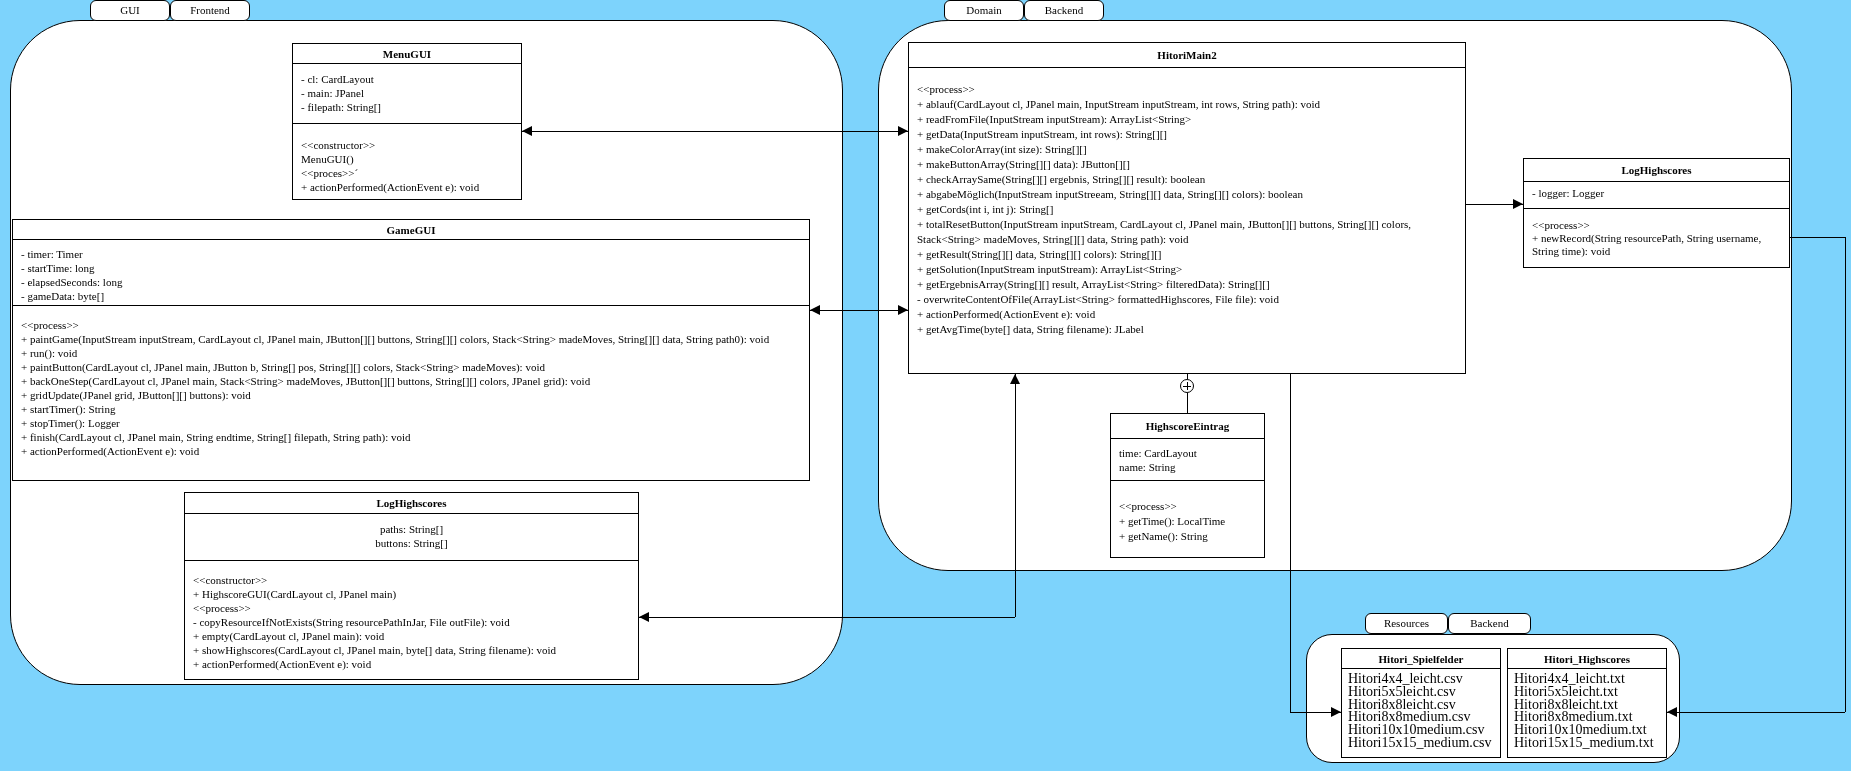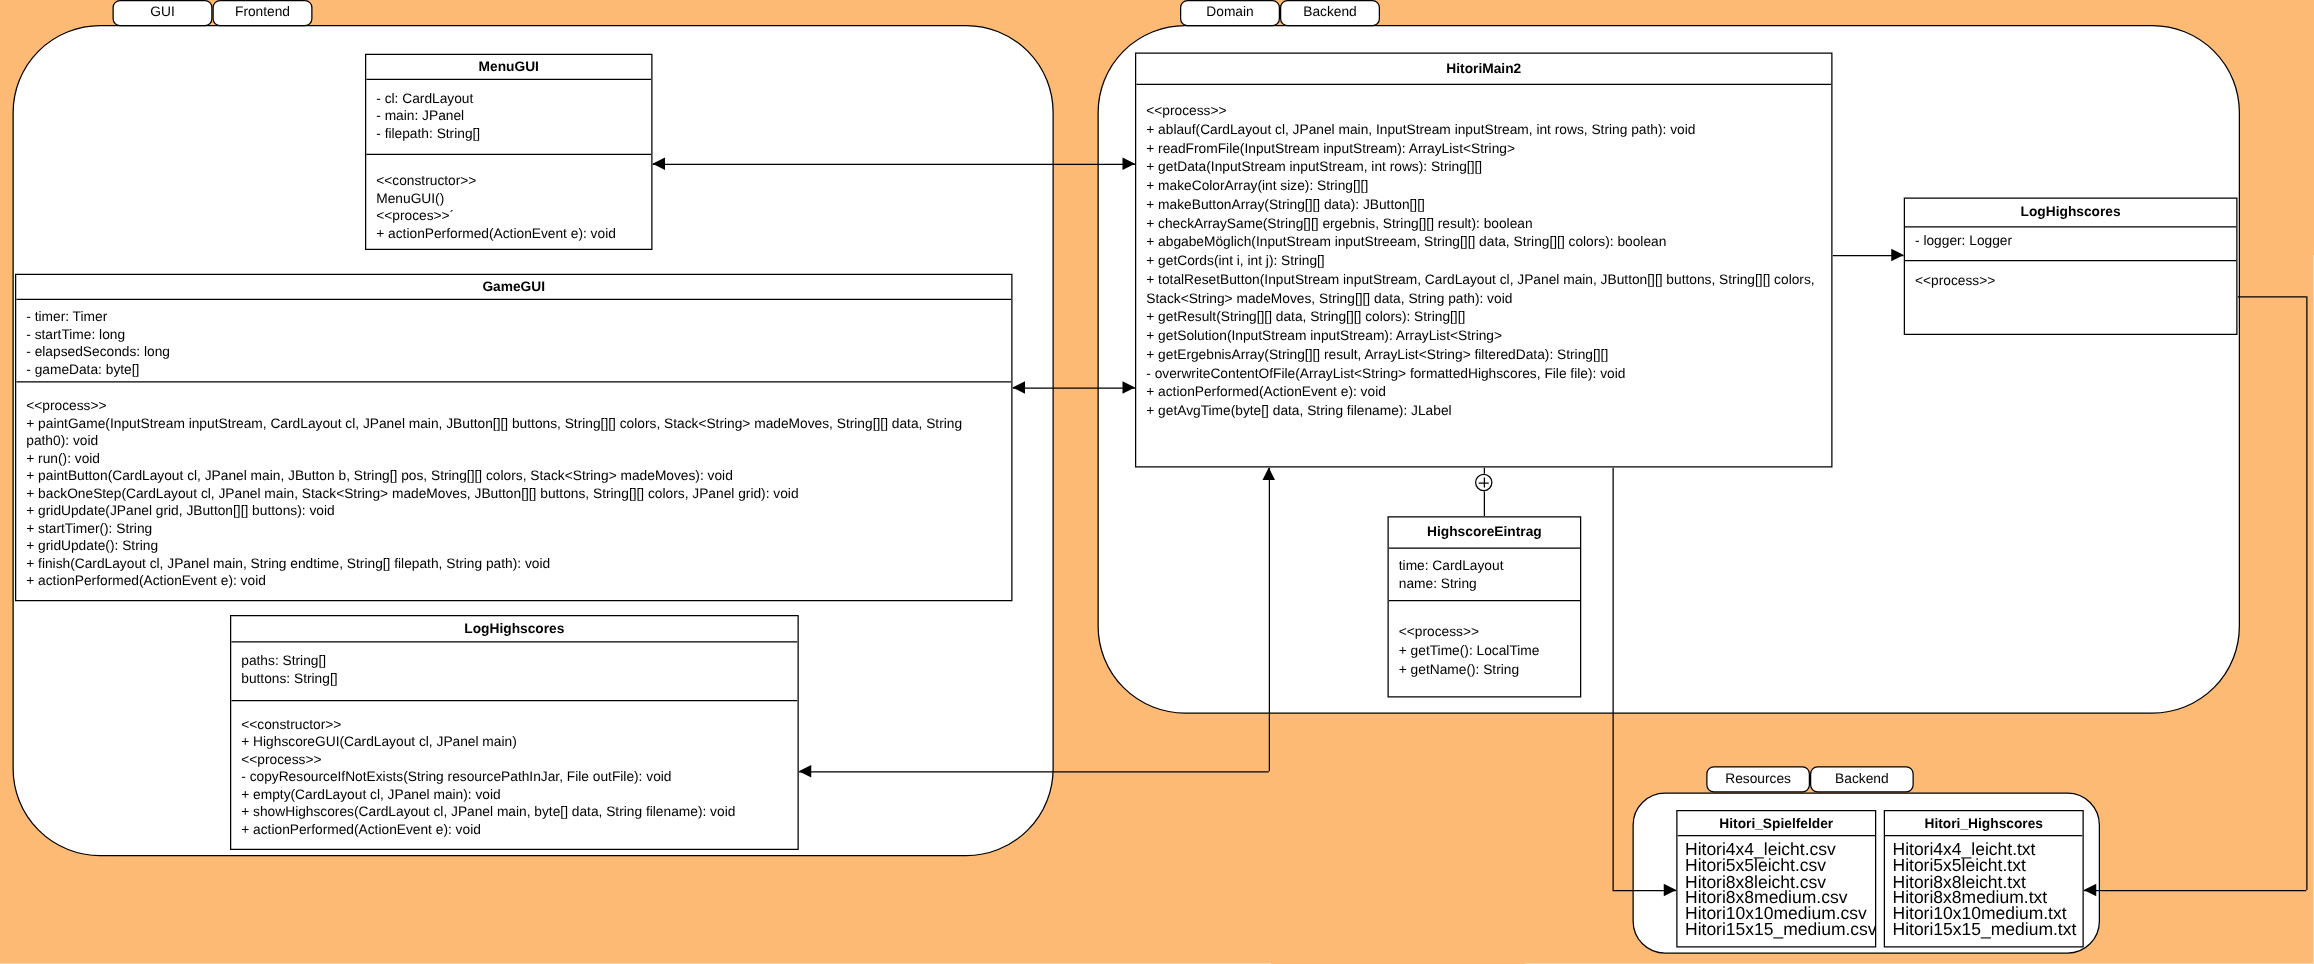--- a/index.html
+++ b/index.html
@@ -1,19 +1,19 @@
 <!DOCTYPE html>
 <html><head>
 <meta charset="utf-8">
 <style>
   * { margin:0; padding:0; box-sizing:border-box; }
   html,body { background:#ffffff; }
   #canvas {
-    position:relative; width:1851px; height:771px; background:#fdba74;
-    font-family:Liberation Sans, sans-serif; color:#000; overflow:hidden;
+    position:relative; width:1851px; height:771px; background:#7dd3fc;
+    font-family:Liberation Serif, serif; color:#000; overflow:hidden;
   }
   .pkg {
     position:absolute; background:#fff; border:1px solid #000;
   }
   .tab {
     position:absolute; height:21px; background:#fff; border:1px solid #000;
     border-radius:6px; font-size:11px; line-height:19px; text-align:center; z-index:6;
   }
   .uml-class {
     position:absolute; background:#fff; border:1px solid #000; z-index:4; overflow:hidden;
@@ -114,29 +114,29 @@
         <div class="uml-line">- gameData: byte[]</div>
       </div>
     <div class="uml-section" style="padding-top:12px;">
         <div class="uml-line">&lt;&lt;process&gt;&gt;</div>
         <div class="uml-line">+ paintGame(InputStream inputStream, CardLayout cl, JPanel main, JButton[][] buttons, String[][] colors, Stack&lt;String&gt; madeMoves, String[][] data, String path0): void</div>
         <div class="uml-line">+ run(): void</div>
         <div class="uml-line">+ paintButton(CardLayout cl, JPanel main, JButton b, String[] pos, String[][] colors, Stack&lt;String&gt; madeMoves): void</div>
         <div class="uml-line">+ backOneStep(CardLayout cl, JPanel main, Stack&lt;String&gt; madeMoves, JButton[][] buttons, String[][] colors, JPanel grid): void</div>
         <div class="uml-line">+ gridUpdate(JPanel grid, JButton[][] buttons): void</div>
         <div class="uml-line">+ startTimer(): String</div>
-        <div class="uml-line">+ gridUpdate(): String</div>
+        <div class="uml-line">+ stopTimer(): Logger</div>
         <div class="uml-line">+ finish(CardLayout cl, JPanel main, String endtime, String[] filepath, String path): void</div>
         <div class="uml-line">+ actionPerformed(ActionEvent e): void</div>
       </div>
   </div>
 
   <div class="uml-class" style="left:184px;top:492px;width:455px;height:188px;">
     <div class="uml-title" style="height:21px;">LogHighscores</div>
-    <div class="uml-section uml-attrs" style="height:47px;padding-top:8px;">
+    <div class="uml-section uml-attrs" style="height:47px;padding-top:8px;text-align:center;">
         <div class="uml-line">paths: String[]</div>
         <div class="uml-line">buttons: String[]</div>
       </div>
     <div class="uml-section" style="padding-top:12px;">
         <div class="uml-line">&lt;&lt;constructor&gt;&gt;</div>
         <div class="uml-line">+ HighscoreGUI(CardLayout cl, JPanel main)</div>
         <div class="uml-line">&lt;&lt;process&gt;&gt;</div>
         <div class="uml-line">- copyResourceIfNotExists(String resourcePathInJar, File outFile): void</div>
         <div class="uml-line">+ empty(CardLayout cl, JPanel main): void</div>
         <div class="uml-line">+ showHighscores(CardLayout cl, JPanel main, byte[] data, String filename): void</div>
@@ -166,20 +166,21 @@
       </div>
   </div>
 
   <div class="uml-class" style="left:1523px;top:158px;width:267px;height:110px;">
     <div class="uml-title" style="height:23px;">LogHighscores</div>
     <div class="uml-section uml-attrs" style="height:27px;padding-top:5px;line-height:13px;">
         <div class="uml-line">- logger: Logger</div>
       </div>
     <div class="uml-section" style="padding-top:10px;line-height:13px;">
         <div class="uml-line">&lt;&lt;process&gt;&gt;</div>
+        <div class="uml-line">+ newRecord(String resourcePath, String username, String time): void</div>
       </div>
   </div>
 
   <div class="uml-class" style="left:1110px;top:413px;width:155px;height:145px;">
     <div class="uml-title" style="height:25px;">HighscoreEintrag</div>
     <div class="uml-section uml-attrs" style="height:42px;padding-top:7px;">
         <div class="uml-line">time: CardLayout</div>
         <div class="uml-line">name: String</div>
       </div>
     <div class="uml-section" style="padding-top:18px;line-height:15px;">

